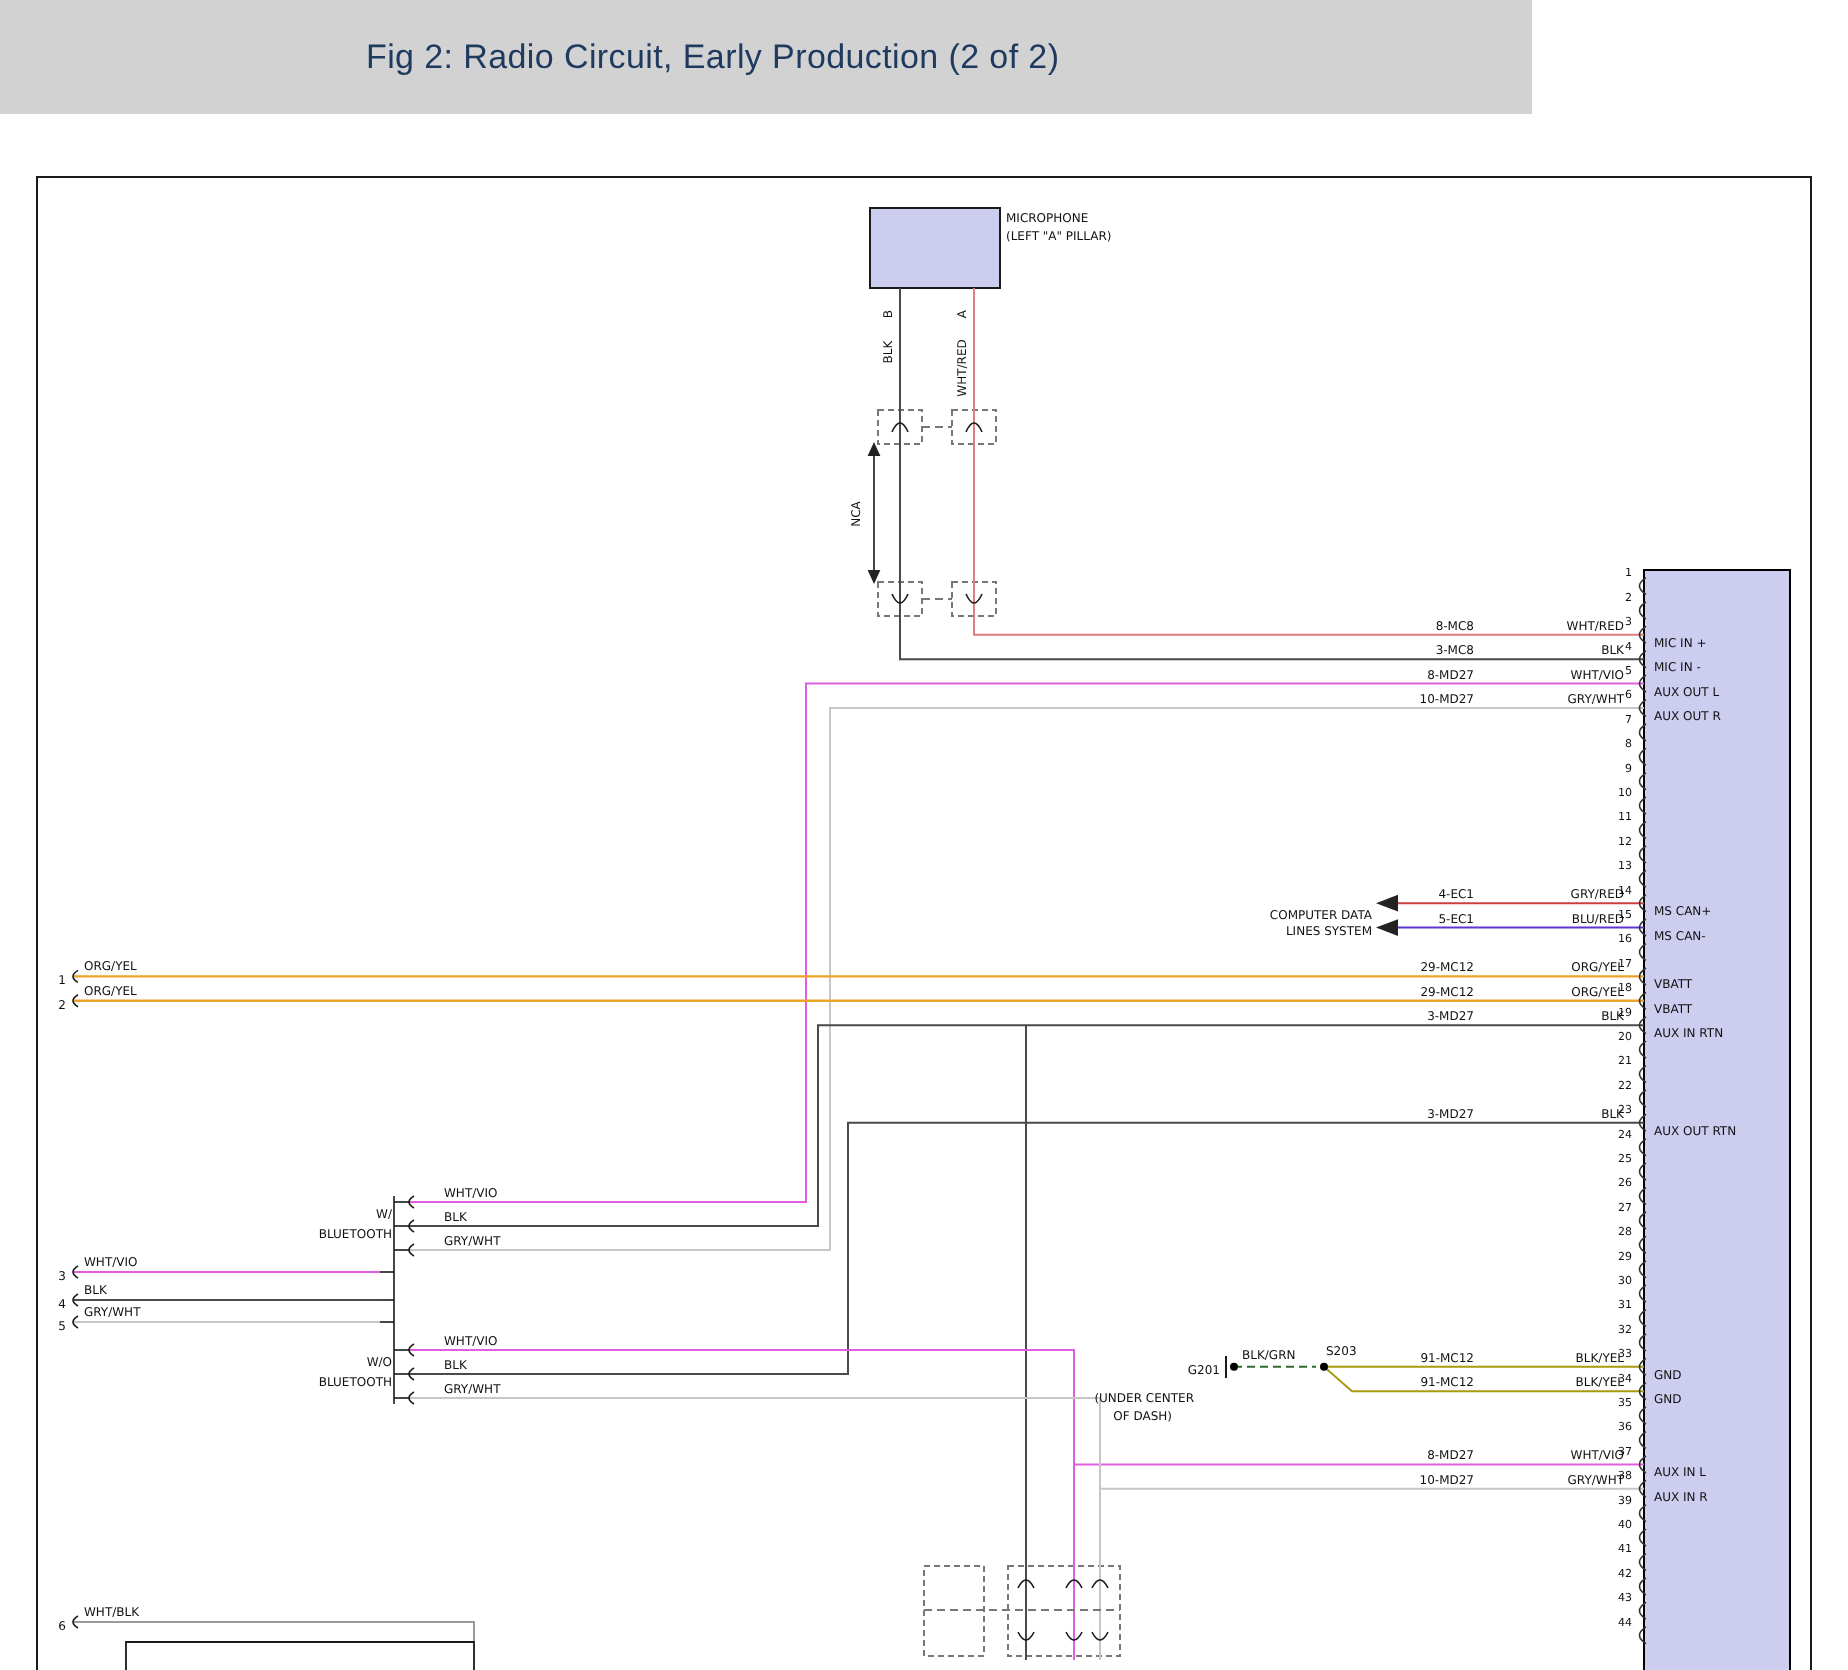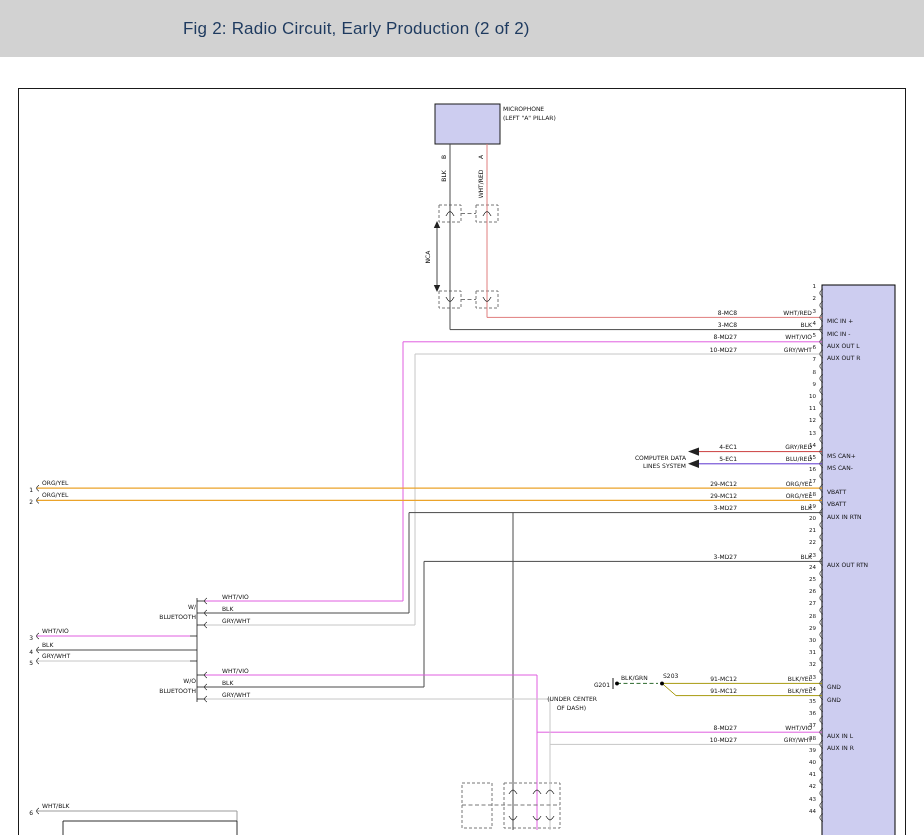--- a/index.html
+++ b/index.html
@@ -1,21 +1,21 @@
 <!DOCTYPE html>
 <html><head>
 <meta charset="utf-8">
 <style>
   html,body{margin:0;padding:0;}
   body{
     width:924px;height:835px;overflow:hidden;background:#ffffff;
     font-family:"Liberation Sans",sans-serif;position:relative;
   }
   .figure-header{
-    position:absolute;top:0;left:0;width:924px;height:57px;
+    position:absolute;top:0;left:0;width:766px;height:57px;
     background:#d2d2d2;display:flex;align-items:center;
   }
   .figure-title{
     margin-left:183px;font-size:17px;color:#1e3a5f;letter-spacing:.2px;
   }
   .diagram-wrap{position:absolute;top:0;left:0;width:924px;height:835px;}
   svg{position:absolute;top:0;left:0;}
   svg text{font-family:"DejaVu Sans",sans-serif;fill:#111;}
 </style>
 </head>

